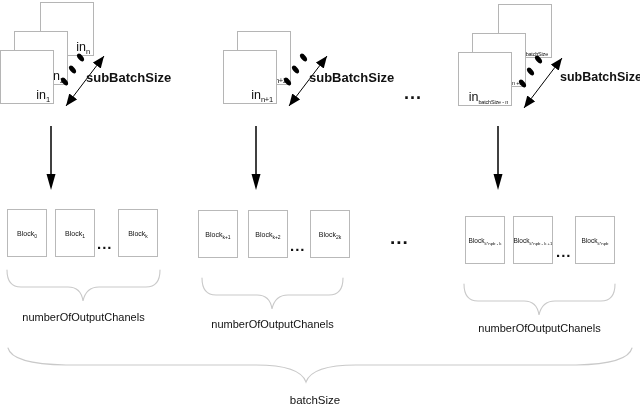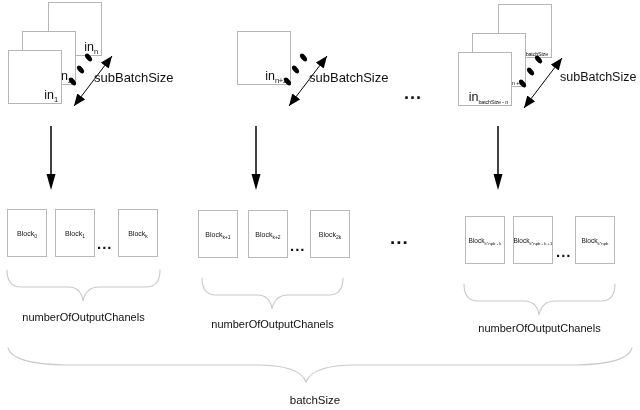--- a/index.html
+++ b/index.html
@@ -18,21 +18,21 @@
   .sq.front { left:0;    top:50px; z-index:3; }
   .sq .lbl { position:absolute; right:3px; bottom:1px; font-size:12.5px; white-space:nowrap; }
   .sub { font-size:7.5px; position:relative; top:3px; letter-spacing:-0.2px; }
   .g3 .sub { font-size:5.5px; }
   .diag-dots { position:absolute; left:60px; top:52px; width:30px; height:36px; z-index:4; }
   .diag-dots i { position:absolute; width:5px; height:9px; background:#000; border-radius:50%; transform:rotate(-40deg); }
   .diag-dots i:nth-child(1){ left:18px; top:1px; }
   .diag-dots i:nth-child(2){ left:10px; top:13px; }
   .diag-dots i:nth-child(3){ left:2px;  top:25px; }
   .darrow { position:absolute; left:52px; top:42px; z-index:5; }
-  .arrow-label { position:absolute; left:86px; top:70px; font-size:13px; white-space:nowrap; z-index:6; }
+  .arrow-label { position:absolute; left:86px; top:70px; font-size:13px; white-space:nowrap; z-index:6;font-weight:bold; }
   .g3 .arrow-label { left:102px; top:68px; font-size:12.5px; }
   
   .dots { position:absolute; font-weight:bold; line-height:1; letter-spacing:1px; }
   .dots.top { left:404px; top:84px;  font-size:18px; }
   .dots.mid { left:390px; top:228px; font-size:19px; }
   .dots.b1  { left:97px;  top:236px; font-size:15px; }
   .dots.b2  { left:290px; top:238px; font-size:15px; }
   .dots.b3  { left:556px; top:244px; font-size:15px; }
   
   .varrow { position:absolute; }
@@ -58,21 +58,21 @@
 <div class="canvas">
 
   <svg width="0" height="0" style="position:absolute">
     <defs>
       <marker id="mkA" markerUnits="userSpaceOnUse" markerWidth="13" markerHeight="11" refX="12" refY="5" orient="auto-start-reverse">
         <path d="M0,0 L12,5 L0,10 Z" fill="#000"></path>
       </marker>
     </defs>
   </svg>
 
-  <div class="igroup" style="left:8px;top:0">
+  <div class="igroup" style="left:0;top:0">
     <div class="sq back">
       <span class="lbl"><span>in</span><span class="sub">n</span></span>
     </div>
     <div class="sq midsq">
       <span class="lbl"><span>in</span><span class="sub">2</span></span>
     </div>
     <div class="sq front">
       <span class="lbl"><span>in</span><span class="sub">1</span></span>
     </div>
     <div class="diag-dots">
@@ -82,20 +82,23 @@
       </div>
     <svg class="darrow" width="70" height="70">
       <line x1="14" y1="64" x2="52" y2="14" stroke="#000" stroke-width="1" marker-start="url(#mkA)" marker-end="url(#mkA)"></line>
     </svg>
     <div class="arrow-label">subBatchSize</div>
   </div>
 
   <div class="igroup" style="left:223px;top:0">
     <div class="sq midsq">
       <span class="lbl"><span>in</span><span class="sub">n+2</span></span>
+    </div>
+    <div class="sq front">
+      <span class="lbl"><span>in</span><span class="sub">n+1</span></span>
     </div>
     <div class="diag-dots">
         <i></i>
         <i></i>
         <i></i>
       </div>
     <svg class="darrow" width="70" height="70">
       <line x1="14" y1="64" x2="52" y2="14" stroke="#000" stroke-width="1" marker-start="url(#mkA)" marker-end="url(#mkA)"></line>
     </svg>
     <div class="arrow-label">subBatchSize</div>

